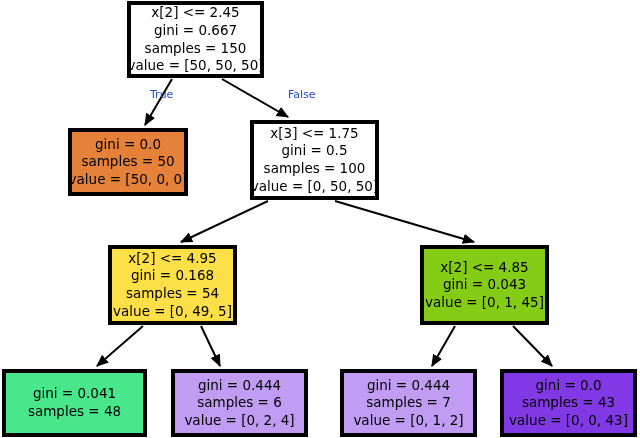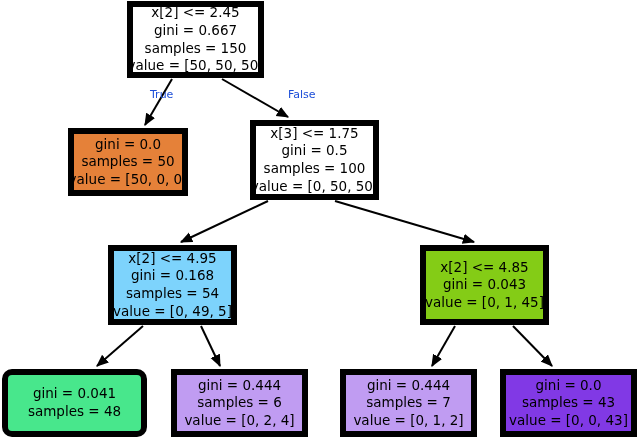--- a/index.html
+++ b/index.html
@@ -18,21 +18,21 @@
   #edge-layer {
     position: absolute;
     left: 0;
     top: 0;
     width: 640px;
     height: 438px;
   }
   .tree-node {
     position: absolute;
     box-sizing: border-box;
-    border: 6px solid #c2410c;
+    border: 4px solid #c2410c;
     background: #ffffff;
     display: flex;
     flex-direction: column;
     align-items: center;
     justify-content: center;
     line-height: 1.30;
     font-size: 13.5px;
     color: #000000;
     white-space: nowrap;
   }
@@ -81,32 +81,32 @@
         <span class="node-line">gini = 0.0</span>
         <span class="node-line">samples = 50</span>
         <span class="node-line">value = [50, 0, 0]</span>
       </div>
       <div class="tree-node" style="left: 238px; top: 120px; width: 129px; height: 80px; background: rgb(255, 255, 255); border-color: rgb(0, 0, 0); color: rgb(0, 0, 0); margin-left: 12px;">
         <span class="node-line">x[3] &lt;= 1.75</span>
         <span class="node-line">gini = 0.5</span>
         <span class="node-line">samples = 100</span>
         <span class="node-line">value = [0, 50, 50]</span>
       </div>
-      <div class="tree-node" style="left: 108px; top: 245px; width: 129px; height: 80px; background: #7dd3fc; border-color: rgb(0, 0, 0); color: rgb(0, 0, 0);">
+      <div class="tree-node" style="left: 108px; top: 245px; width: 129px; height: 80px; background: #fde047; border-color: rgb(0, 0, 0); color: rgb(0, 0, 0);">
         <span class="node-line">x[2] &lt;= 4.95</span>
         <span class="node-line">gini = 0.168</span>
         <span class="node-line">samples = 54</span>
         <span class="node-line">value = [0, 49, 5]</span>
       </div>
       <div class="tree-node" style="left: 420px; top: 245px; width: 129px; height: 80px; background: #84cc16; border-color: rgb(0, 0, 0); color: rgb(0, 0, 0);">
         <span class="node-line">x[2] &lt;= 4.85</span>
         <span class="node-line">gini = 0.043</span>
         <span class="node-line">value = [0, 1, 45]</span>
       </div>
-      <div class="tree-node" style="left: 2px; top: 369px; width: 145px; height: 68px; background: rgb(72, 231, 140); border-color: rgb(0, 0, 0); color: rgb(0, 0, 0); border-radius: 10px;">
+      <div class="tree-node" style="left: 2px; top: 369px; width: 145px; height: 68px; background: rgb(72, 231, 140); border-color: rgb(0, 0, 0); color: rgb(0, 0, 0);">
         <span class="node-line">gini = 0.041</span>
         <span class="node-line">samples = 48</span>
       </div>
       <div class="tree-node" style="left: 171px; top: 369px; width: 137px; height: 68px; background: rgb(192, 156, 242); border-color: rgb(0, 0, 0); color: rgb(0, 0, 0);">
         <span class="node-line">gini = 0.444</span>
         <span class="node-line">samples = 6</span>
         <span class="node-line">value = [0, 2, 4]</span>
       </div>
       <div class="tree-node" style="left: 340px; top: 369px; width: 137px; height: 68px; background: rgb(192, 156, 242); border-color: rgb(0, 0, 0); color: rgb(0, 0, 0);">
         <span class="node-line">gini = 0.444</span>

